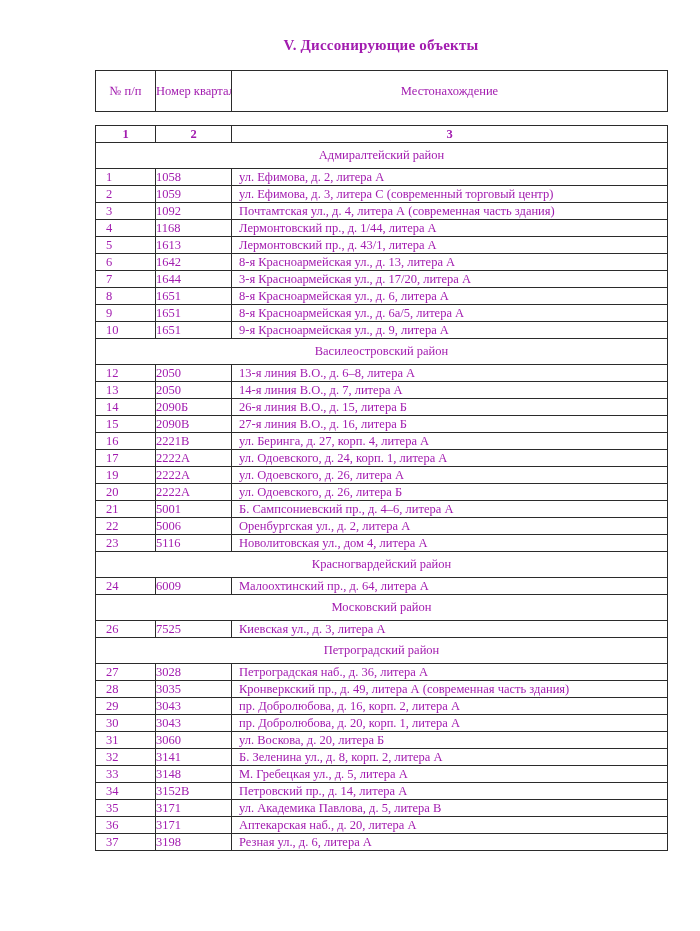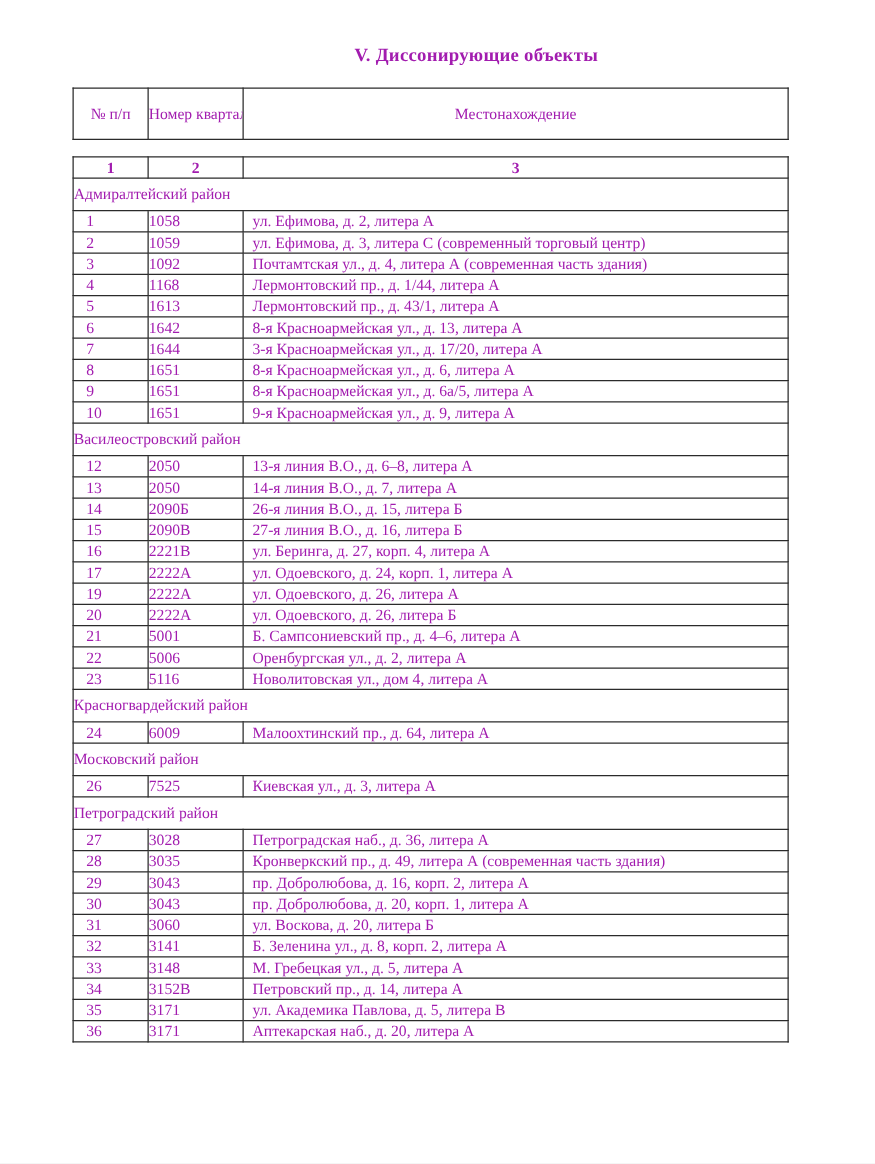--- a/index.html
+++ b/index.html
@@ -7,38 +7,38 @@
     width:700px;height:931px;background:#ffffff;overflow:hidden;
     font-family:Liberation Serif, serif;color:#a21caf;
     position:relative;margin:0 auto;box-sizing:border-box;
   }
   .title{
     width:572px;margin:37px 0 0 95px;text-align:center;
     font-size:15px;font-weight:bold;letter-spacing:.2px;
   }
   table.tbl{
     border-collapse:collapse;table-layout:fixed;
-    margin-left:58px;width:572px;
+    margin-left:95px;width:572px;
   }
   table.tbl td{
     border:1px solid #2b2b2b;
     font-size:12.5px;line-height:1.15;
     padding:0;overflow:hidden;white-space:nowrap;
     vertical-align:middle;
   }
   col.c-num{width:60px}
   col.c-kv{width:76px}
   col.c-loc{width:436px}
   .header-table{margin-top:16px}
   .header-table td{
     height:40px;text-align:center;white-space:normal;line-height:1.2;
   }
   .main-table{margin-top:13px}
   .nums-row td{height:16px;text-align:center;font-weight:bold}
-  .section-row td{height:25px;text-align:left;font-size:13px}
+  .section-row td{height:25px;text-align:center;font-size:13px}
   .data-row td{height:16px}
   .data-row td.c0{padding-left:10px}
   .data-row td.c1{text-align:left}
   .data-row td.c2{padding-left:7px}
 </style>
 </head>
 <body>
 
 <div class="page">
 
@@ -244,16 +244,21 @@
         <tr class="data-row">
           <td class="c0">35</td>
           <td class="c1">3171</td>
           <td class="c2">ул. Академика Павлова, д. 5, литера В</td>
         </tr>
         <tr class="data-row">
           <td class="c0">36</td>
           <td class="c1">3171</td>
           <td class="c2">Аптекарская наб., д. 20, литера А</td>
         </tr>
+        <tr class="data-row">
+          <td class="c0">37</td>
+          <td class="c1">3198</td>
+          <td class="c2">Резная ул., д. 6, литера А</td>
+        </tr>
       </tbody>
   </table>
 
 </div>
 
 </body></html>

